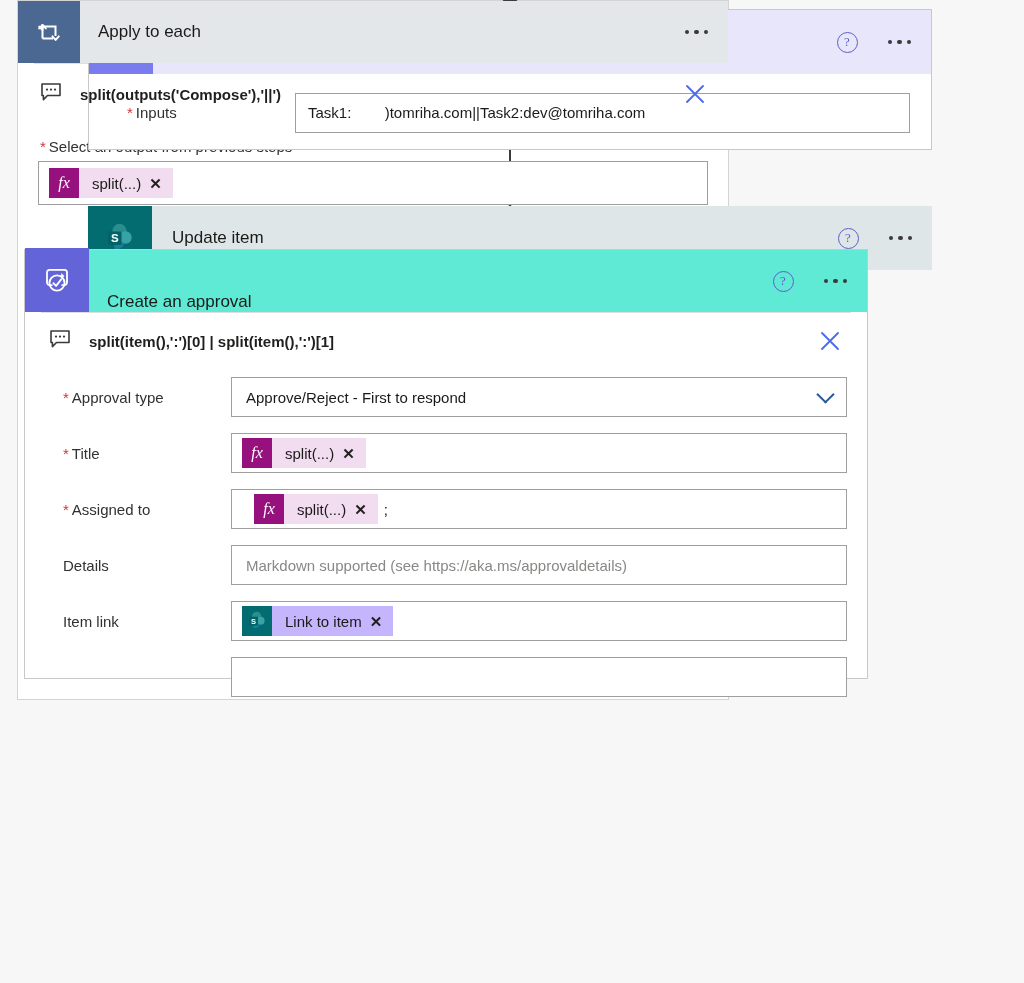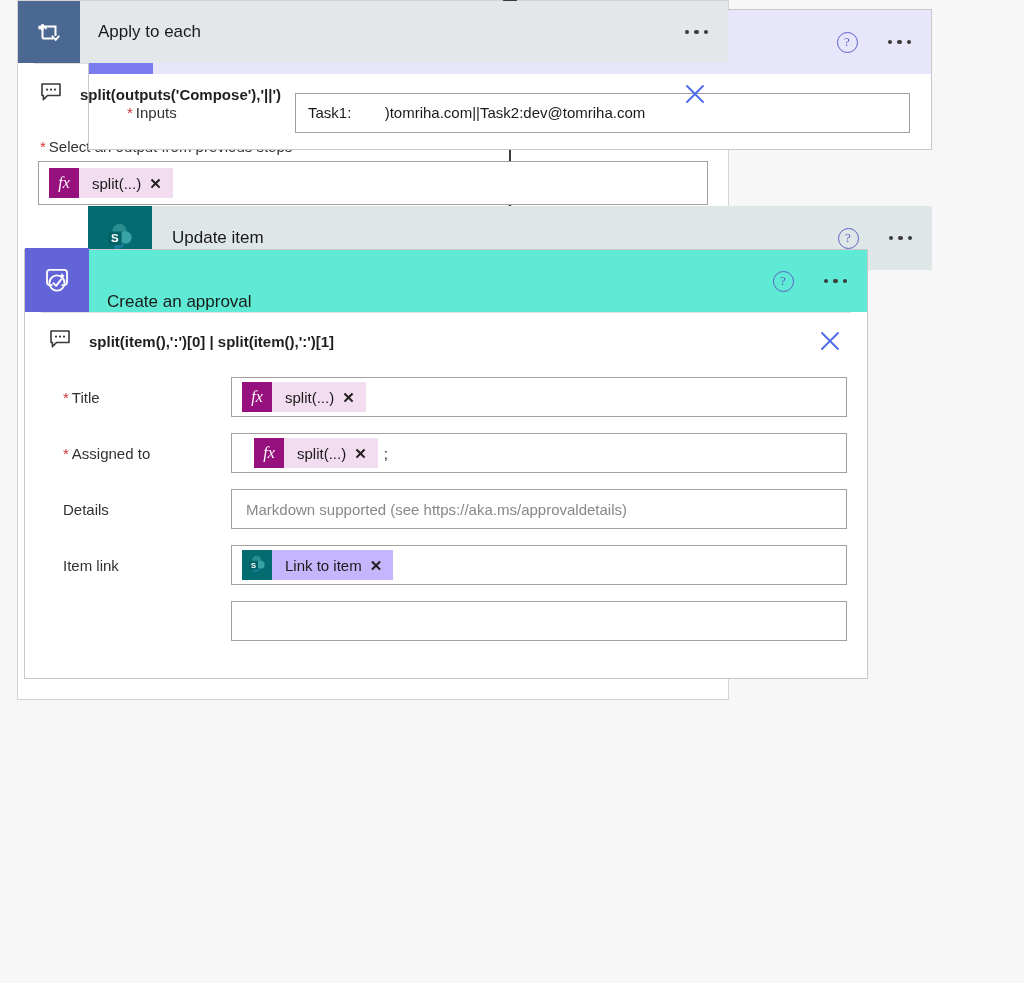--- a/index.html
+++ b/index.html
@@ -356,20 +356,29 @@
           </svg>
         </span>
         <span class="expr-text">split(item(),':')[0] | split(item(),':')[1]</span>
         <span class="expr-close" style="right:26px;">
           <svg width="22" height="22" viewBox="0 0 22 22" aria-hidden="true">
             <path d="M3 3 L19 19 M19 3 L3 19" stroke="#4f6bed" stroke-width="1.9" stroke-linecap="round"></path>
           </svg>
         </span>
       </div>
 
+      <div class="field-row">
+        <div class="field-label">
+          <span class="req-star">*</span><span>Approval type</span>
+        </div>
+        <div class="field-control" style="height:40px; padding-left:14px;">
+          <span>Approve/Reject - First to respond</span>
+          <span class="chev"></span>
+        </div>
+      </div>
 
       <div class="field-row">
         <div class="field-label">
           <span class="req-star">*</span><span>Title</span>
         </div>
         <div class="field-control" style="height:40px;">
           <span class="token">
             <span class="token-ico fx">fx</span>
             <span class="token-body pink">
               <span>split(...)</span>

